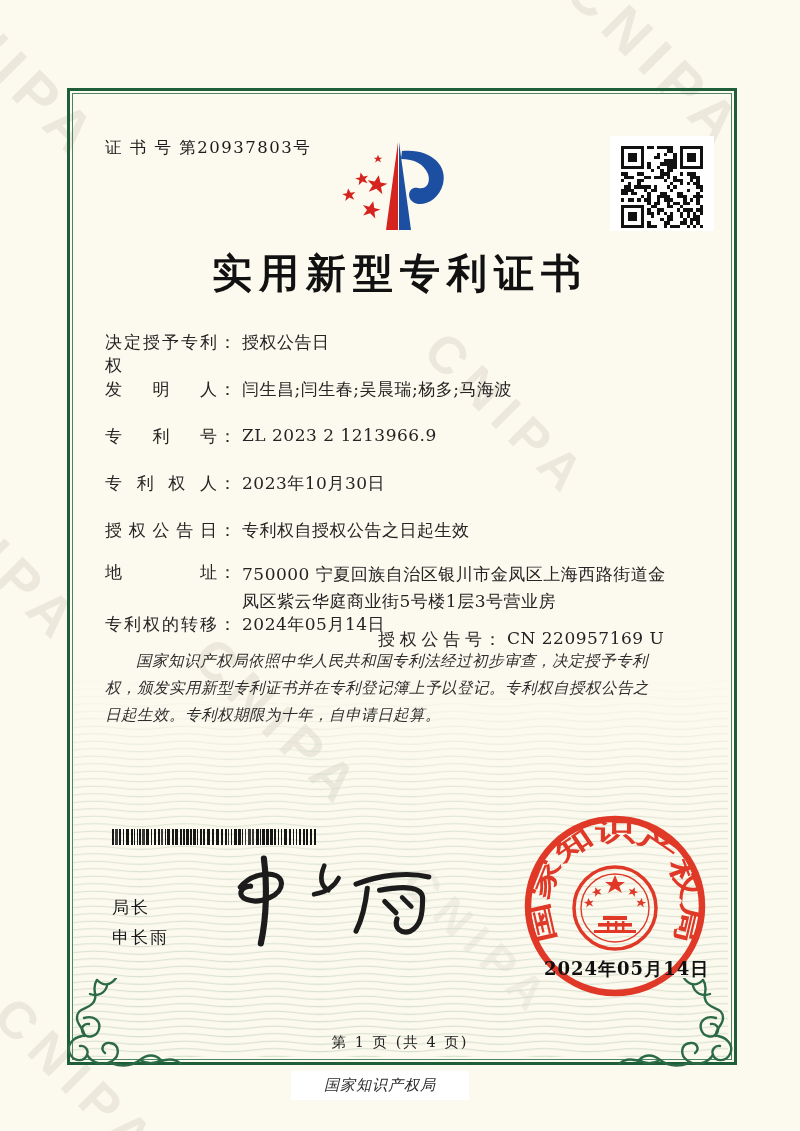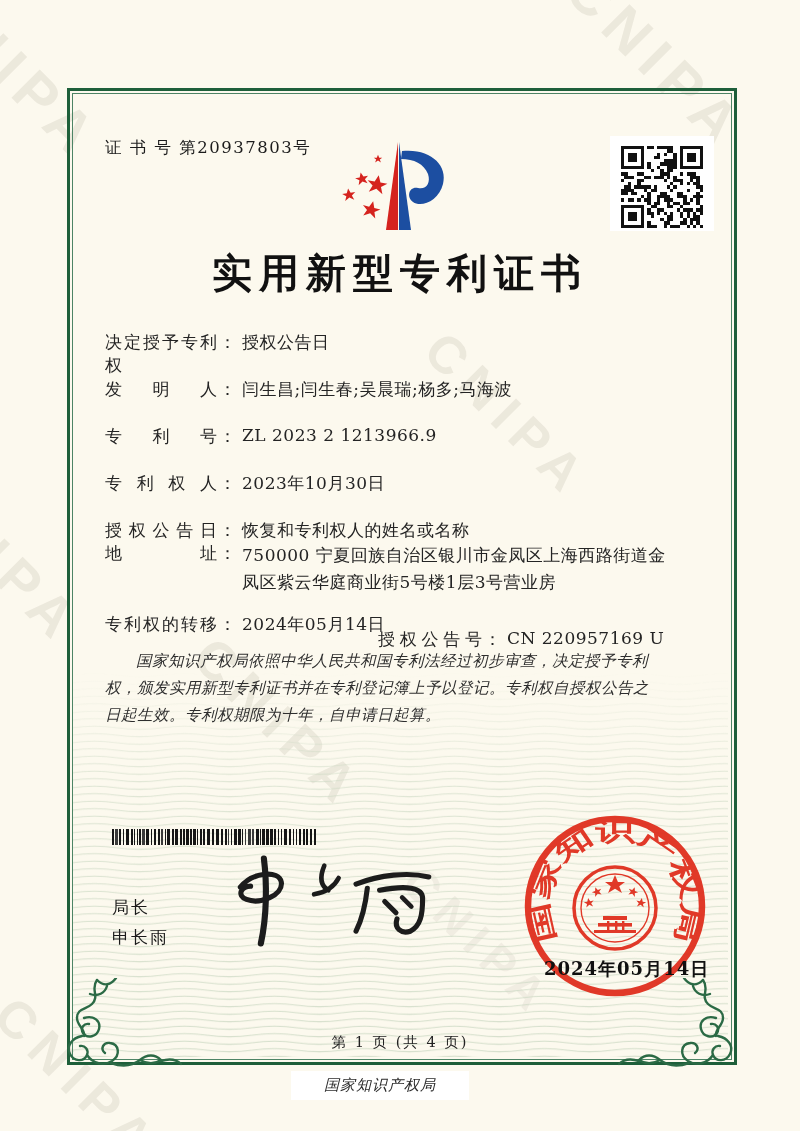--- a/index.html
+++ b/index.html
@@ -126,23 +126,23 @@
 <div class="row" style="top:378px">
   <span class="flabel">发明人</span><span class="fcolon">：</span><span class="fvalue">闫生昌;闫生春;吴晨瑞;杨多;马海波</span>
 </div>
 <div class="row" style="top:425px">
   <span class="flabel">专利号</span><span class="fcolon">：</span><span class="fvalue">ZL 2023 2 1213966.9</span>
 </div>
 <div class="row" style="top:472px">
   <span class="flabel">专利权人</span><span class="fcolon">：</span><span class="fvalue">2023年10月30日</span>
 </div>
 <div class="row" style="top:519px">
-  <span class="flabel">授权公告日</span><span class="fcolon">：</span><span class="fvalue">恢复和专利权人的姓名或名称</span>
-</div>
-<div class="row" style="top:542px">
+  <span class="flabel">授权公告日</span><span class="fcolon">：</span><span class="fvalue">专利权自授权公告之日起生效</span>
+</div>
+<div class="row" style="top:561px">
   <span class="flabel">地址</span><span class="fcolon">：</span><span class="fvalue wrap">750000 宁夏回族自治区银川市金凤区上海西路街道金凤区紫云华庭商业街5号楼1层3号营业房</span>
 </div>
 <div class="row" style="top:613px;width:560px">
   <span class="flabel">专利权的转移</span><span class="fcolon">：</span><span class="fvalue">2024年05月14日</span>
   <span class="grpB">
     <span class="flabel">授权公告号</span><span class="fcolon">：</span><span class="fvalue">CN 220957169 U</span>
   </span>
 </div>
 
 <div class="paras">

